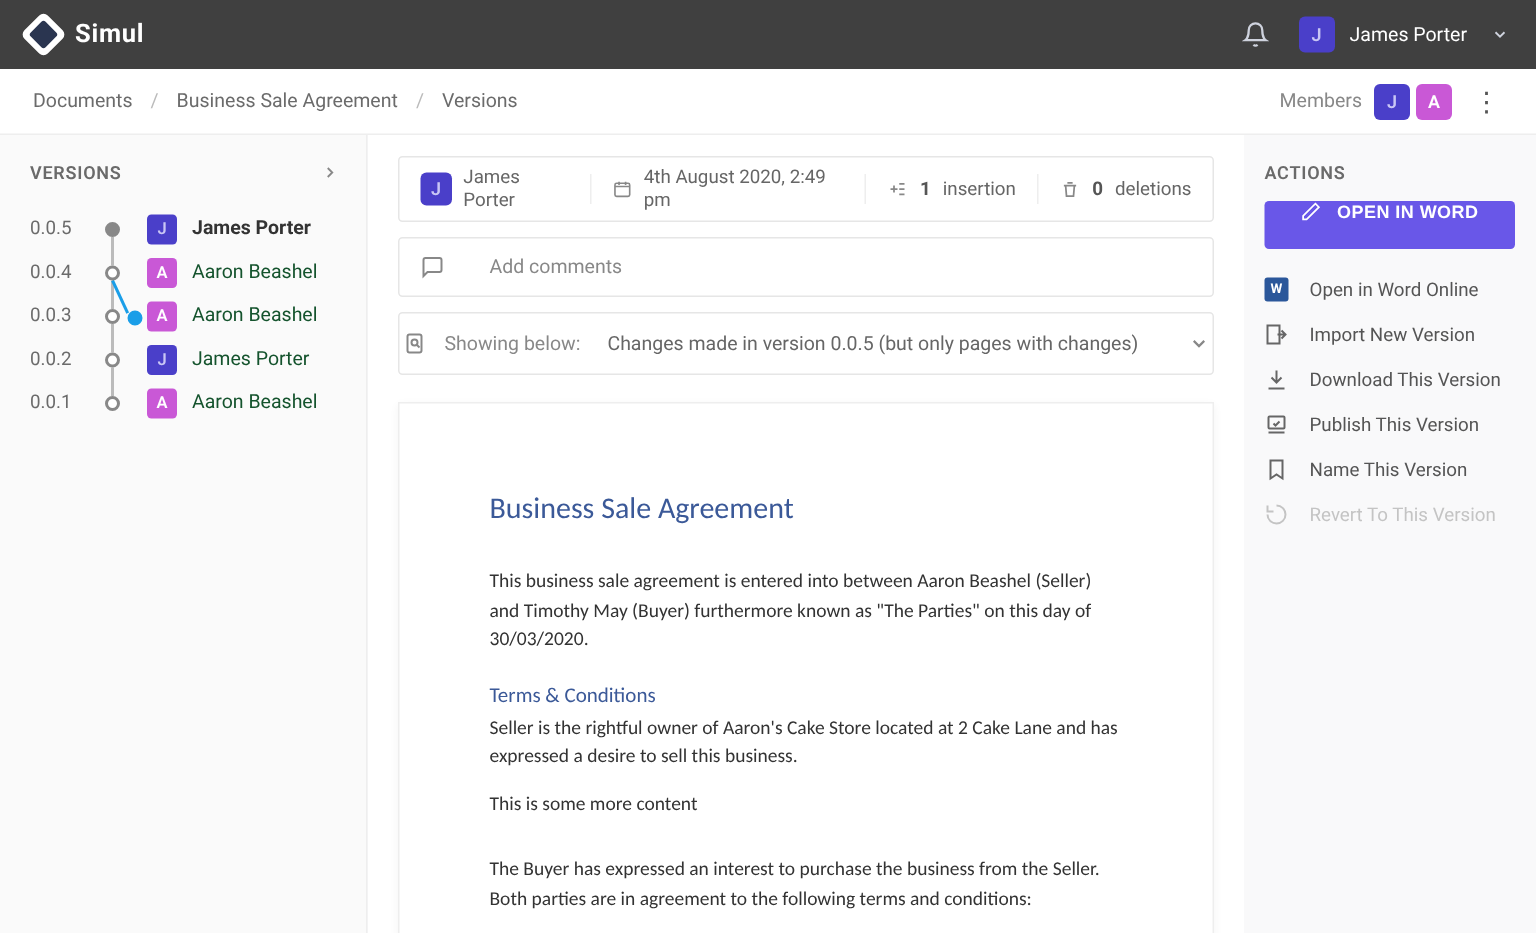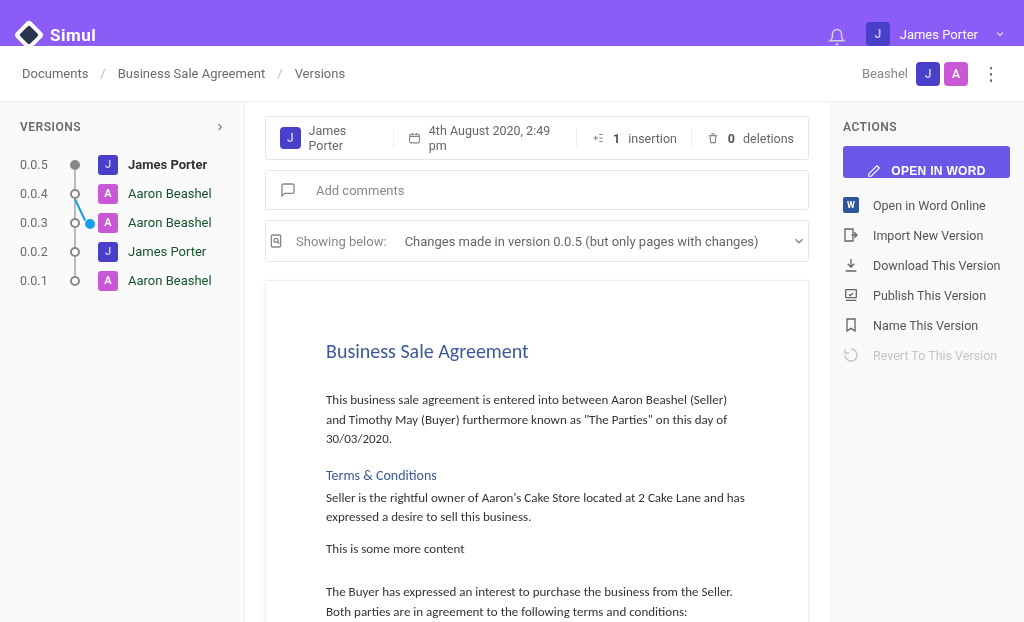--- a/index.html
+++ b/index.html
@@ -1,34 +1,34 @@
 <!DOCTYPE html>
 <html><head>
 <meta charset="utf-8">
 <style>
   * { box-sizing: border-box; margin: 0; padding: 0; }
   body { font-family: -apple-system, BlinkMacSystemFont, "Segoe UI", Roboto, sans-serif; font-size: 13px; color: #333; background: #f9f9fa; }
   
   
-  .header { background: #8b5cf6; height: 46px; display: flex; align-items: flex-end; padding: 0 18px; color: #fff; }
+  .header { background: #404040; height: 46px; display: flex; align-items: center; padding: 0 18px; color: #fff; }
   .logo { display: flex; align-items: center; gap: 10px; }
   .logo-icon { width: 22px; height: 22px; background: #fff; transform: rotate(45deg); border-radius: 4px; position: relative; }
   .logo-icon::after { content:""; position:absolute; inset:4px; background:#2a3550; border-radius:2px; }
   .logo-text { font-weight:700; font-size:17px; letter-spacing:.5px; }
   .header-spacer { flex:1; }
   .bell { width:18px; height:18px; margin-right:20px; cursor:pointer; }
   .user-chip { display:flex; align-items:center; gap:10px; cursor:pointer; }
   .avatar-sq { width:24px; height:24px; border-radius:4px; display:flex; align-items:center; justify-content:center; font-size:12px; font-weight:600; }
   .avatar-j { background:#4a3fc9; color:#c9c6f5; }
   .avatar-a { background:#c958d6; color:#fff; }
   .user-name { font-size:13px; }
   .chevron { margin-left:6px; }
   
   
-  .crumb-bar { background:#fff; height:56px; display:flex; align-items:center; padding:0 22px; border-bottom:1px solid #eee; }
+  .crumb-bar { background:#fff; height:44px; display:flex; align-items:center; padding:0 22px; border-bottom:1px solid #eee; }
   .crumb { color:#6b6b6b; font-size:13px; cursor:pointer; }
   .crumb-sep { color:#bbb; margin:0 12px; }
   .crumb-spacer { flex:1; }
   .members-label { color:#888; font-size:13px; margin-right:8px; }
   .members-avs { display:flex; gap:4px; margin-right:14px; }
   .dots { cursor:pointer; color:#555; font-size:18px; letter-spacing:2px; }
   
   
   .main { display:flex; height: calc(622px - 90px); }
   
@@ -48,32 +48,32 @@
   .av-sm { width:20px; height:20px; border-radius:3px; font-size:11px; display:flex; align-items:center; justify-content:center; font-weight:600; }
   .vname { margin-left:10px; font-size:13px; color:#14532d; }
   .version-row.sel .vname { font-weight:700; color:#333; }
   
   
   .center { flex:1; padding:14px 20px; overflow:auto; background:#fff; }
   .info-card { border:1px solid #e6e6e6; border-radius:3px; height:44px; display:flex; align-items:center; padding:0 14px; margin-bottom:10px; gap:14px; }
   .info-seg { display:flex; align-items:center; gap:8px; color:#666; font-size:12.5px; }
   .info-sep { width:1px; height:20px; background:#eee; }
   .info-num { font-weight:700; color:#555; }
-  .comments-card { border:1px solid #e6e6e6; border-radius:3px; height:40px; display:flex; align-items:center; padding:0 14px; color:#888; gap:20px; cursor:text; margin-bottom:10px; }
+  .comments-card { border:1px solid #e6e6e6; border-radius:3px; height:40px; display:flex; align-items:center; padding:0 14px; color:#888; gap:30px; cursor:text; margin-bottom:10px; }
   .changes-card { border:1px solid #e6e6e6; border-radius:3px; height:42px; display:flex; align-items:center; padding:0 2px; color:#666; gap:12px; margin-bottom:18px; cursor:pointer; }
   .changes-label { color:#888; margin-right:6px; }
   .doc-preview { background:#fff; border:1px solid #eee; box-shadow:0 2px 6px rgba(0,0,0,.05); padding:55px 60px; font-family: Calibri, Arial, sans-serif; color:#333; line-height:1.5; }
   .doc-title { color:#3b5998; font-size:20px; font-weight:400; margin-bottom:24px; }
   .doc-p { font-size:13px; margin-bottom:16px; }
   .doc-h { color:#3b5998; font-size:14px; font-weight:400; margin-bottom:2px; }
   
   
   .actions { width:195px; padding:18px 14px; }
   .actions-title { font-size:12px; letter-spacing:.5px; color:#6a6a6a; font-weight:600; margin-bottom:12px; }
-  .primary-btn { width:100%; height:32px; background:#6957e8; color:#fff; border:none; border-radius:3px; font-size:12px; font-weight:600; letter-spacing:.3px; display:flex; align-items:flex-end; justify-content:center; gap:10px; cursor:pointer; margin-bottom:12px; }
+  .primary-btn { width:100%; height:32px; background:#6957e8; color:#fff; border:none; border-radius:3px; font-size:12px; font-weight:600; letter-spacing:.3px; display:flex; align-items:flex-start; justify-content:center; gap:10px; cursor:pointer; margin-bottom:12px; }
   .action-item { display:flex; align-items:center; gap:14px; height:30px; color:#555; font-size:12.5px; cursor:pointer; }
   .action-item.disabled { color:#c4c4c4; cursor:default; }
   .action-icon { width:16px; height:16px; display:flex; align-items:center; justify-content:center; color:#666; }
   .action-item.disabled .action-icon { color:#c4c4c4; }
   .word-icon { width:16px; height:16px; background:#2b579a; border-radius:2px; color:#fff; font-size:9px; font-weight:700; display:flex; align-items:center; justify-content:center; }
   
   svg { display:block; }
 </style>
 </head>
 <body>
@@ -99,21 +99,21 @@
   </div>
 </div>
 
 <div class="crumb-bar">
   <span class="crumb">Documents</span>
   <span class="crumb-sep">/</span>
   <span class="crumb">Business Sale Agreement</span>
   <span class="crumb-sep">/</span>
   <span class="crumb">Versions</span>
   <div class="crumb-spacer"></div>
-  <span class="members-label">Beashel</span>
+  <span class="members-label">Members</span>
   <div class="members-avs">
     <div class="avatar-sq avatar-j">J</div>
     <div class="avatar-sq avatar-a">A</div>
   </div>
   <div class="dots">⋮</div>
 </div>
 
 <div class="main">
 
   <div class="sidebar">

